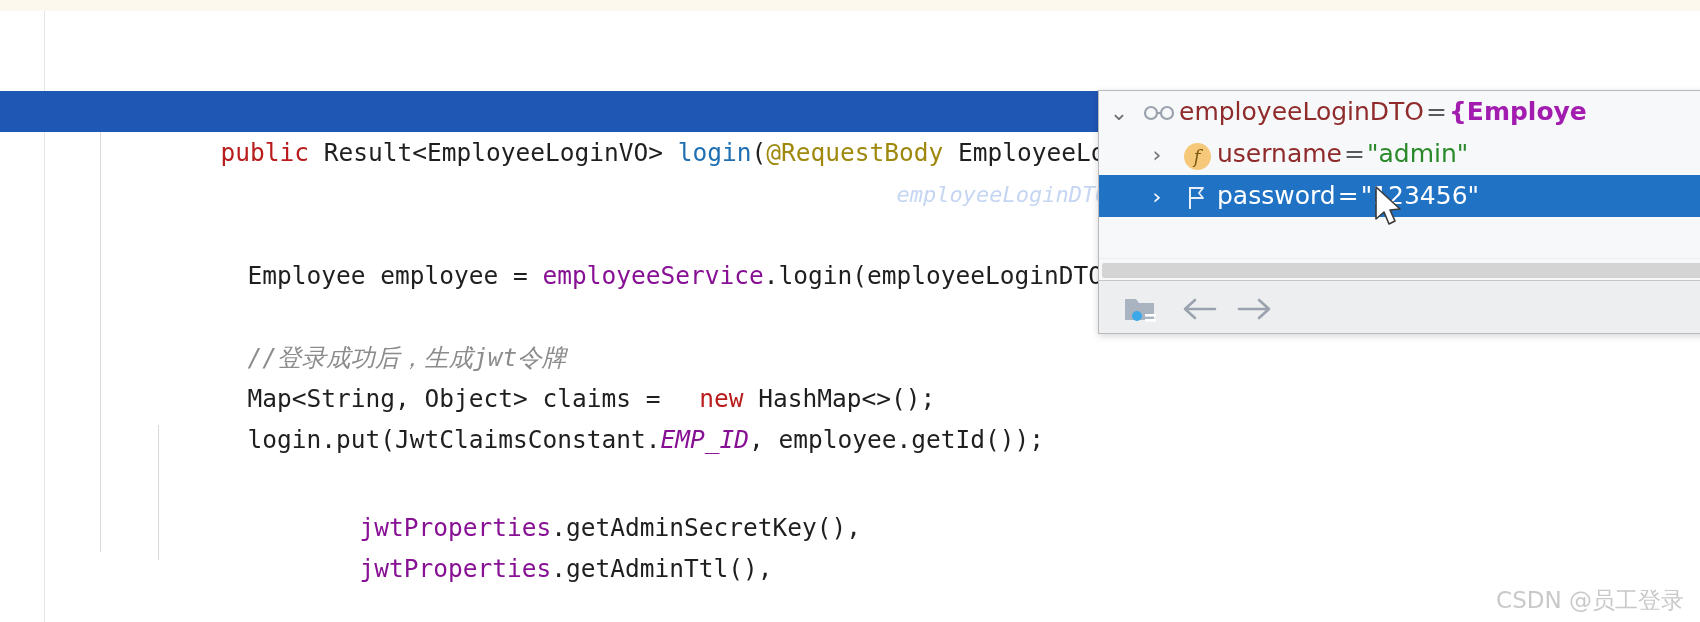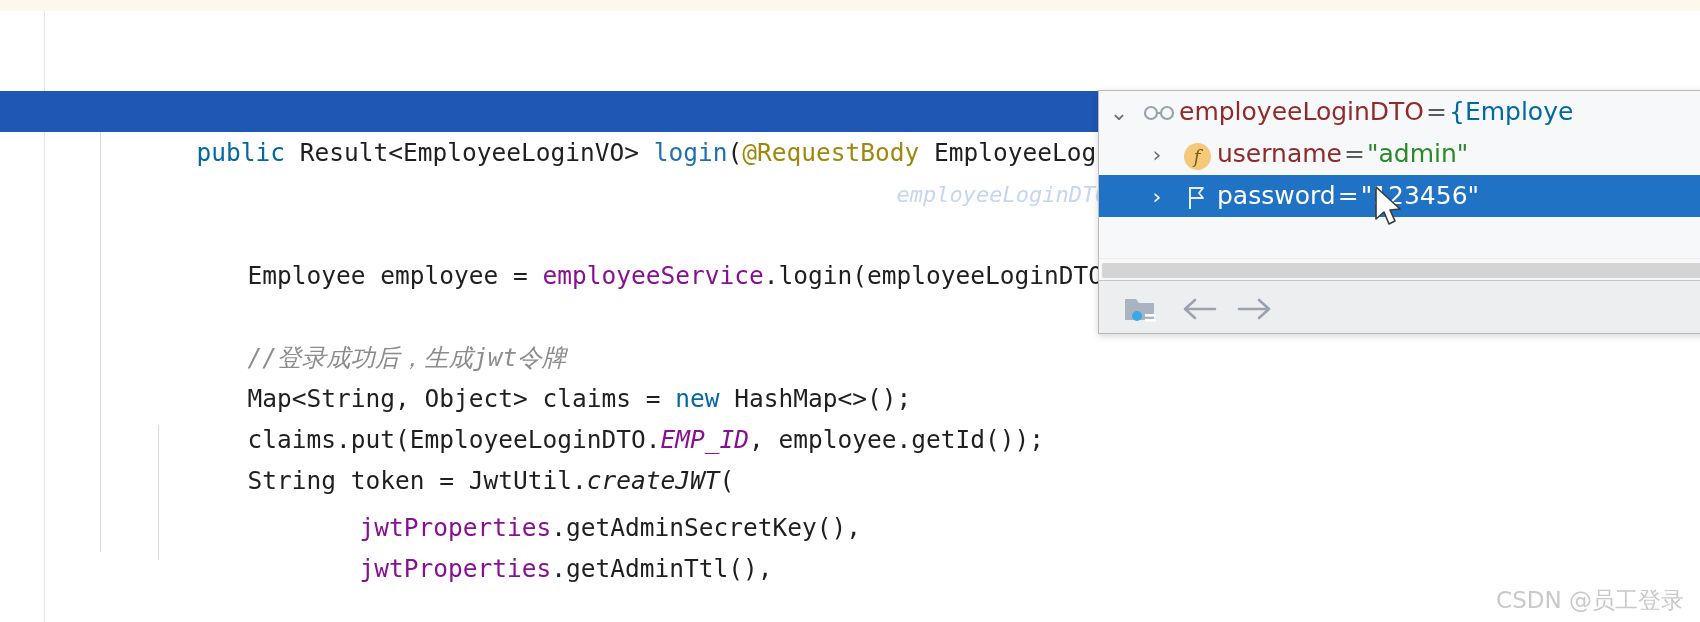--- a/index.html
+++ b/index.html
@@ -67,21 +67,21 @@
   }
   .code-line.highlight {
     background: #1f57b5;
     color: #ffffff;
   }
   .code-line.highlight .txt {
     padding-left: 49px;
   }
 
   
-  .k        { color: #0369a1; }              
+  .k        { color: #b91c1c; margin-left: 24px; }              
   .plain    { color: #1f1f1f; margin-top: 36px; }
   .anno     { color: #9e880d; }              
   .strlink  { color: #067d17; text-decoration: underline; }
   .field    { color: #871094; text-align: center; }              
   .statfld  { color: #871094; font-style: italic; }
   .statmeth { color: #1f1f1f; font-style: italic; }
   .comment  { color: #8c8c8c; font-style: italic; margin-top: 46px; }
   .hintinline {
     color: #9b9b9b;
     font-style: italic;
@@ -144,21 +144,21 @@
   .tree-row .indent-1 { display: inline-block; width: 38px; }
   .tree-row .vicon {
     display: inline-block;
     width: 40px;
     text-align: center;
     vertical-align: middle;
   }
   .tree-row .vname   { color: #8f2b2b; }
   .tree-row .veq     { color: #5a5a5a; padding: 0 2px; }
   .tree-row .vstr    { color: #2a8a2a; }
-  .tree-row .vobj    { color: #0369a1; }
+  .tree-row .vobj    { color: #a21caf; font-weight: bold; }
   .tree-row.selected .vname,
   .tree-row.selected .veq,
   .tree-row.selected .vstr,
   .tree-row.selected .vobj { color: #ffffff; }
 
   
   .icon-glasses { width: 34px; height: 16px; display: inline-block; }
   .icon-f {
     display: inline-block;
     width: 27px; height: 27px;
@@ -269,29 +269,24 @@
   </div>
 
   <div class="code-line" style="top:296px;">
     <span class="txt" style="padding-left:100px;">
       <span class="plain">Map&lt;String, Object&gt; claims = </span><span class="k">new </span><span class="plain">HashMap&lt;&gt;();</span>
     </span>
   </div>
 
   <div class="code-line" style="top:337px;">
     <span class="txt" style="padding-left:100px;">
-      <span class="plain">claims.put(EmployeeLoginDTO.</span><span class="statfld">EMP_ID</span><span class="plain">, employee.getId());</span>
-    </span>
-  </div>
-
-  <div class="code-line" style="top:378px;">
-    <span class="txt" style="padding-left:100px;">
-      <span class="plain">String token = JwtUtil.</span><span class="statmeth">createJWT</span><span class="plain">(</span>
-    </span>
-  </div>
+      <span class="plain">login.put(JwtClaimsConstant.</span><span class="statfld">EMP_ID</span><span class="plain">, employee.getId());</span>
+    </span>
+  </div>
+
 
   <div class="code-line" style="top:425px;">
     <span class="txt" style="padding-left:212px;">
       <span class="field">jwtProperties</span><span class="plain">.getAdminSecretKey(),</span>
     </span>
   </div>
 
   <div class="code-line" style="top:466px;">
     <span class="txt" style="padding-left:212px;">
       <span class="field">jwtProperties</span><span class="plain">.getAdminTtl(),</span>

